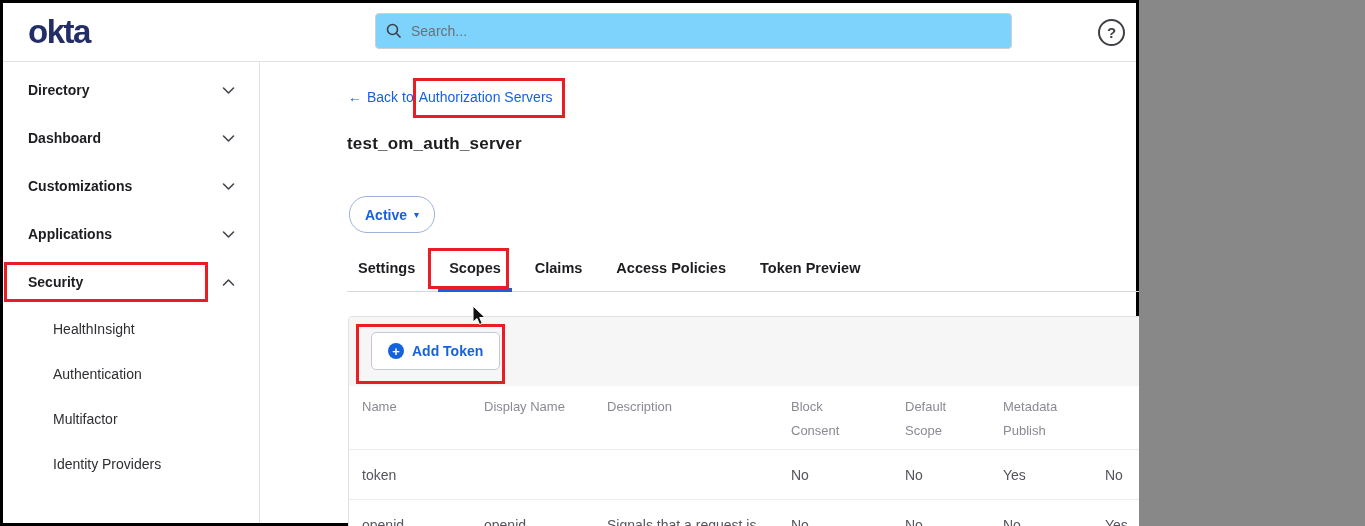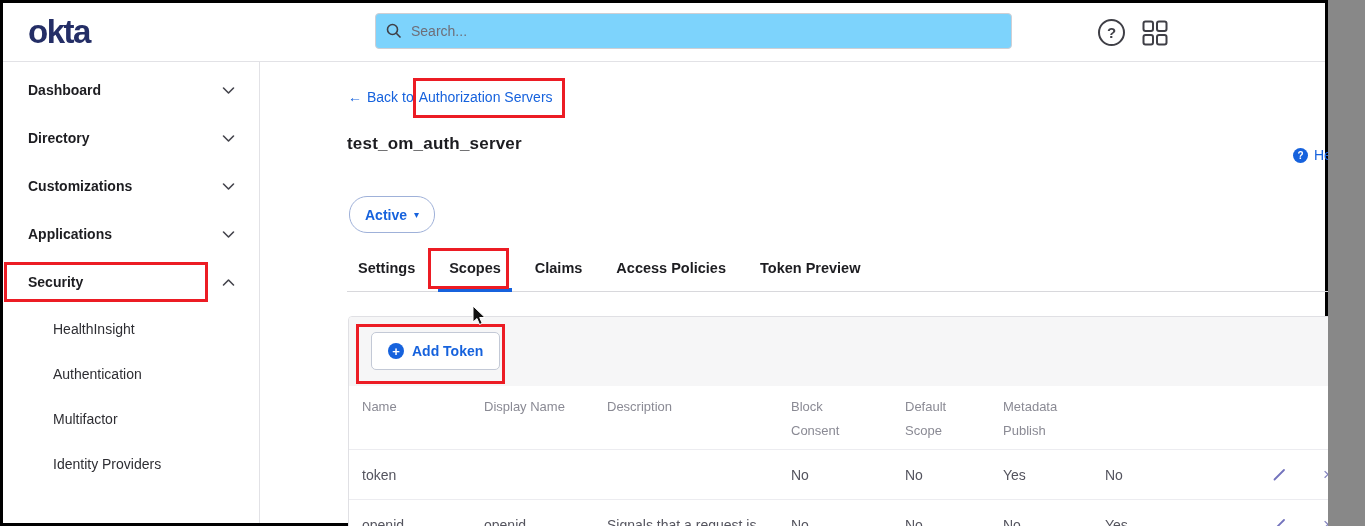--- a/index.html
+++ b/index.html
@@ -1,18 +1,18 @@
 <!DOCTYPE html>
 <html><head>
 <meta charset="utf-8">
 <style>
   * { margin: 0; padding: 0; box-sizing: border-box; }
   body { background: #888; font-family: "Liberation Sans", "DejaVu Sans", sans-serif; }
   .frame {
-    position: relative; width: 1328px; height: 526px; overflow: hidden;
+    position: relative; width: 1139px; height: 526px; overflow: hidden;
     background: #fff; box-shadow: inset 0 0 0 3px #000;
   }
 
   
   .topbar { position: absolute; top: 3px; left: 3px; right: 3px; height: 59px;
             background: #fff; border-bottom: 1px solid #e2e2e6; z-index: 5; }
   .logo { position: absolute; left: 25px; top: 10px; font-size: 33px; font-weight: 700;
           color: #242e66; letter-spacing: -1.5px; }
   .searchbox { position: absolute; left: 372px; top: 10px; width: 637px; height: 36px;
                border: 1px solid #cfcfd4; border-radius: 4px; background: #7dd3fc;
@@ -112,27 +112,27 @@
       <rect x="1.5" y="15" width="9.5" height="9.5" rx="2" fill="none" stroke="#3f3f46" stroke-width="2"></rect>
       <rect x="15" y="15" width="9.5" height="9.5" rx="2" fill="none" stroke="#3f3f46" stroke-width="2"></rect>
     </svg>
     <svg class="tb-icon tb-chevron" width="16" height="12" viewBox="0 0 16 12">
       <polyline points="2,3 8,9 14,3" fill="none" stroke="#3f3f46" stroke-width="1.7" stroke-linecap="round" stroke-linejoin="round"></polyline>
     </svg>
   </div>
 
   <div class="sidebar">
     <div class="nav-item">
+      <span>Directory</span>
+      <svg class="chev" width="13" height="9" viewBox="0 0 13 9">
+          <polyline points="1.5,2 6.5,7 11.5,2" fill="none" stroke="#44444c" stroke-width="1.6" stroke-linecap="round" stroke-linejoin="round"></polyline>
+        </svg>
+    </div>
+    <div class="nav-item">
       <span>Dashboard</span>
-      <svg class="chev" width="13" height="9" viewBox="0 0 13 9">
-          <polyline points="1.5,2 6.5,7 11.5,2" fill="none" stroke="#44444c" stroke-width="1.6" stroke-linecap="round" stroke-linejoin="round"></polyline>
-        </svg>
-    </div>
-    <div class="nav-item">
-      <span>Directory</span>
       <svg class="chev" width="13" height="9" viewBox="0 0 13 9">
           <polyline points="1.5,2 6.5,7 11.5,2" fill="none" stroke="#44444c" stroke-width="1.6" stroke-linecap="round" stroke-linejoin="round"></polyline>
         </svg>
     </div>
     <div class="nav-item">
       <span>Customizations</span>
       <svg class="chev" width="13" height="9" viewBox="0 0 13 9">
           <polyline points="1.5,2 6.5,7 11.5,2" fill="none" stroke="#44444c" stroke-width="1.6" stroke-linecap="round" stroke-linejoin="round"></polyline>
         </svg>
     </div>

